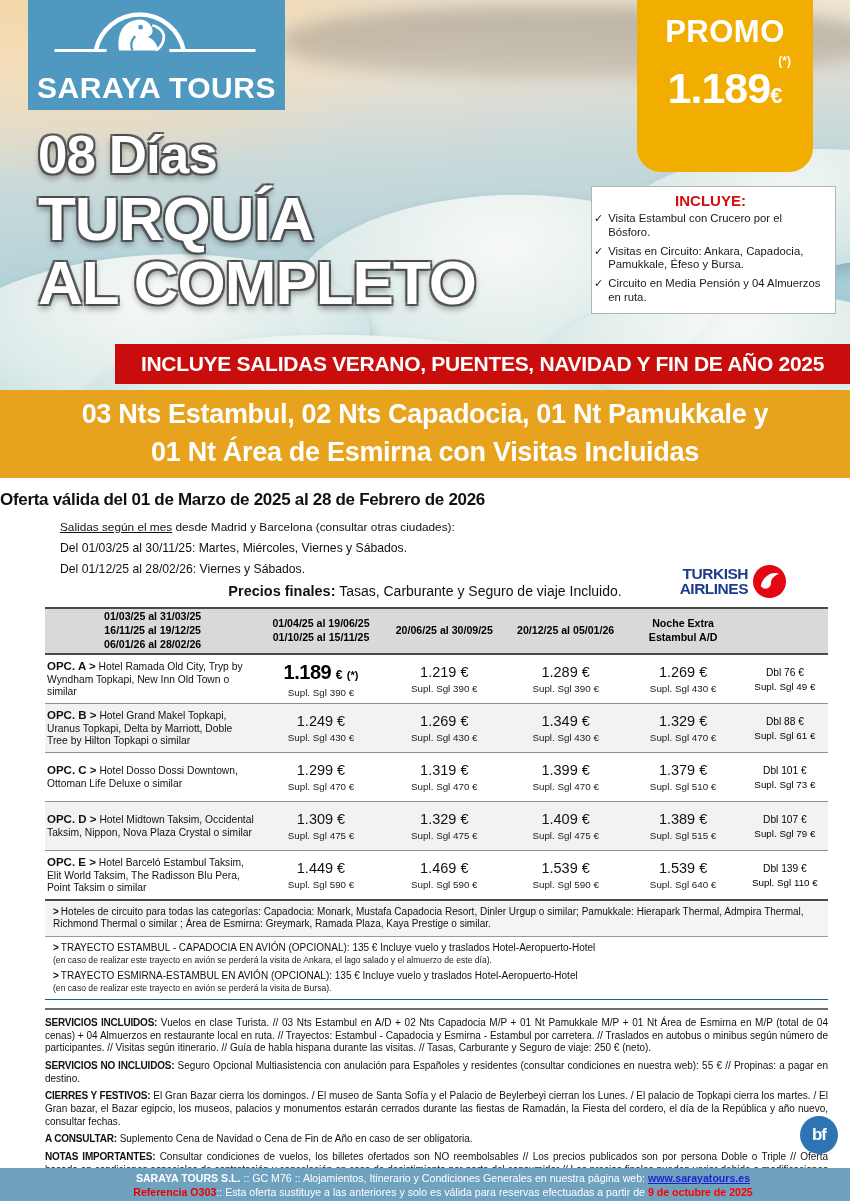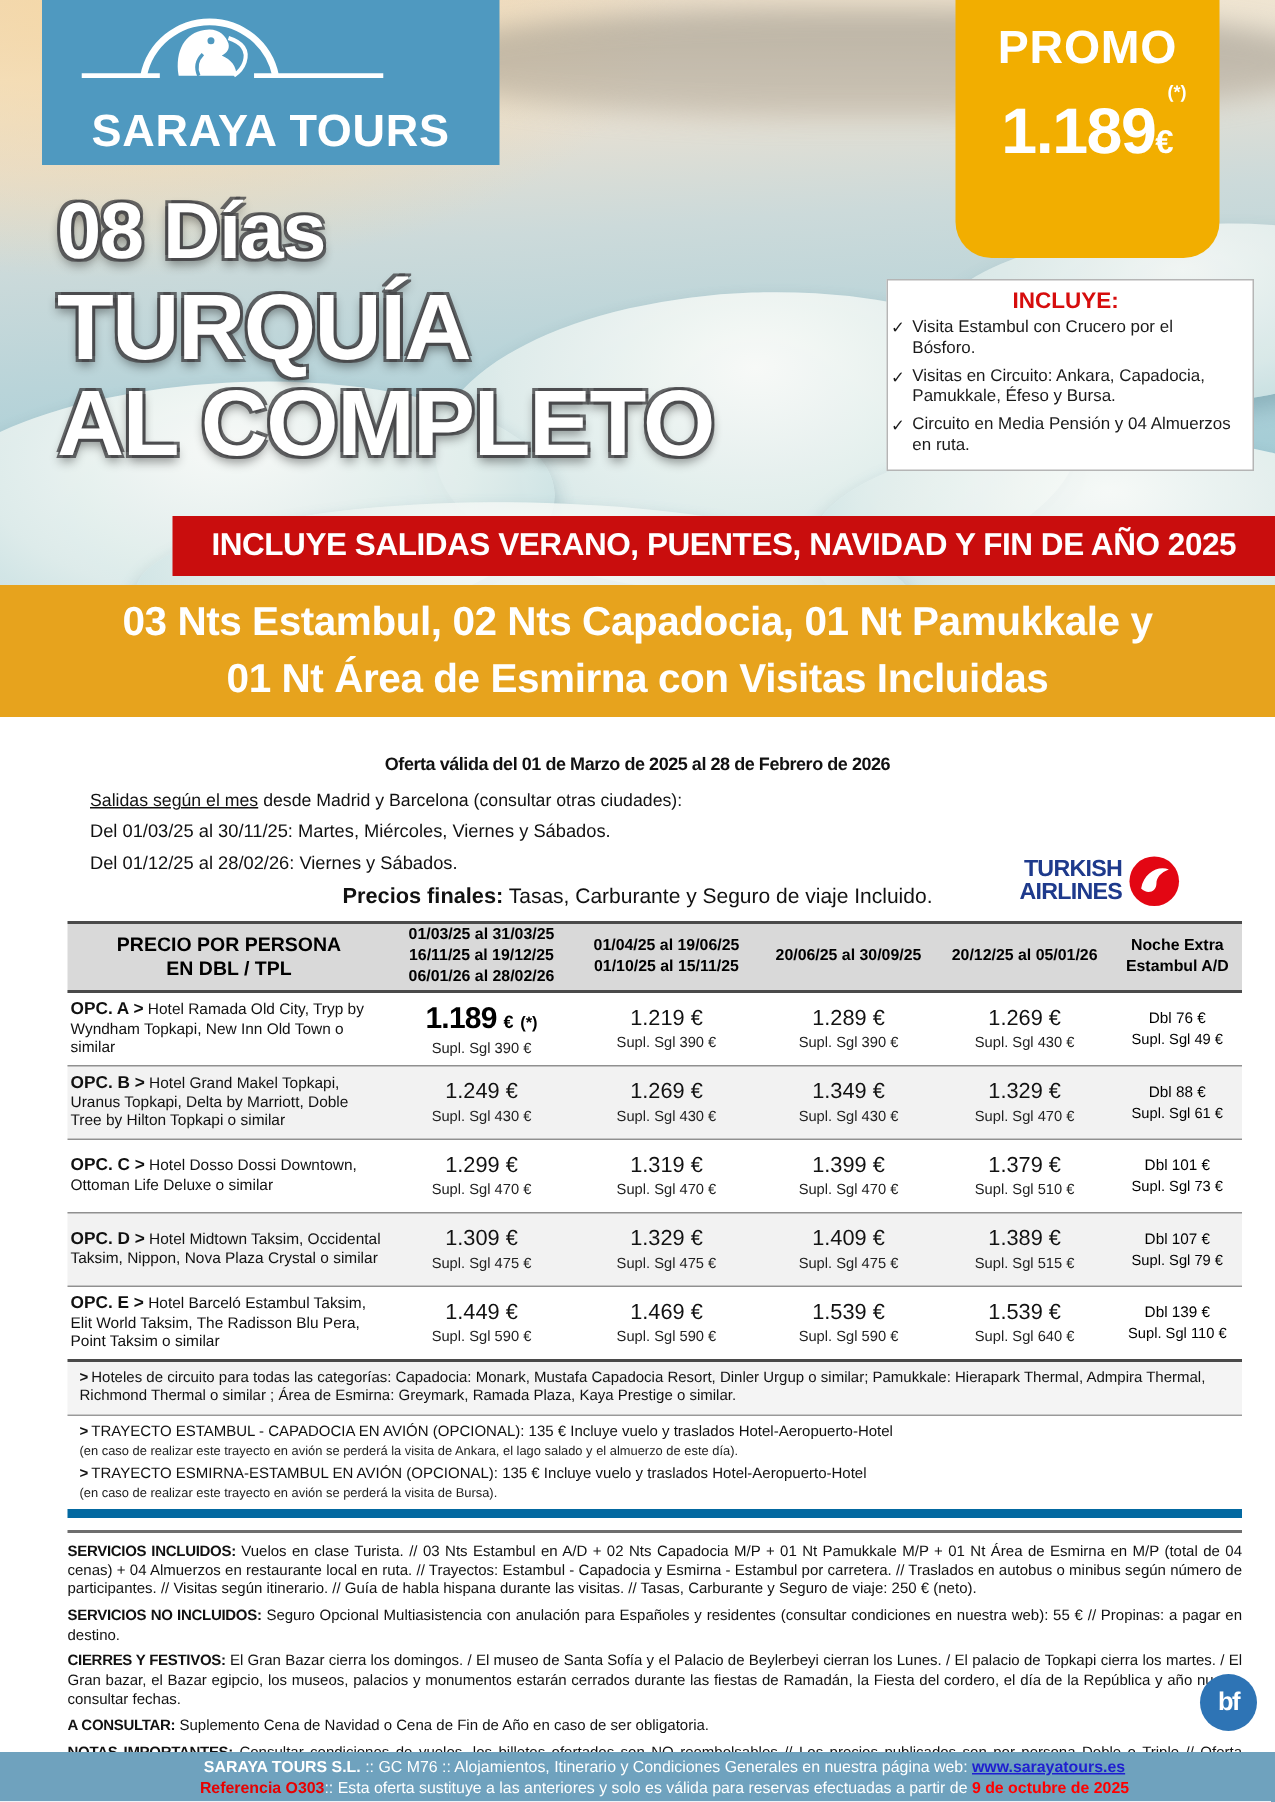--- a/index.html
+++ b/index.html
@@ -17,21 +17,21 @@
   .terrace{position:absolute;border-radius:50%;
       background:radial-gradient(ellipse at 50% 25%,#fdfdfa,#e2eeec 55%,#bcdade 95%);
       box-shadow:0 8px 14px rgba(80,125,140,.45);opacity:.92;}
   .t1{left:-60px;top:255px;width:430px;height:170px;transform:rotate(-3deg);}
   .t2{left:290px;top:195px;width:430px;height:200px;transform:rotate(-2deg);}
   .t3{left:540px;top:290px;width:400px;height:150px;}
   .t4{left:90px;top:335px;width:520px;height:130px;transform:rotate(1deg);}
   .t5{left:620px;top:150px;width:340px;height:120px;transform:rotate(-4deg);opacity:.8;}
 
   
-  .logo-box{position:absolute;left:28px;top:0;width:305px;height:110px;
+  .logo-box{position:absolute;left:28px;top:0;width:257px;height:110px;
       background:#4f99c0;z-index:5;display:flex;flex-direction:column;
       align-items:center;justify-content:flex-end;padding-bottom:7px;box-sizing:border-box;}
   .logo-art{position:absolute;top:2px;left:8px;}
   .logo-text{color:#fff;font-weight:bold;font-size:30px;letter-spacing:.5px;line-height:1;}
 
   
   .hero-days,.hero-t1,.hero-t2{position:absolute;left:38px;color:#fff;font-weight:bold;
       letter-spacing:-1px;z-index:4;line-height:1;
       text-shadow:-2px -2px 0 rgba(70,70,72,.8),2px -2px 0 rgba(70,70,72,.8),
                   -2px 2px 0 rgba(70,70,72,.8),2px 2px 0 rgba(70,70,72,.8),
@@ -61,22 +61,22 @@
   
   .red-banner{position:absolute;left:115px;right:0;bottom:6px;height:40px;z-index:5;
       background:#c90d0d;color:#fff;font-weight:bold;font-size:21px;letter-spacing:-.3px;
       display:flex;align-items:center;justify-content:center;}
 
   
   .orange-banner{width:850px;height:88px;background:#e7a31d;color:#fff;
       display:flex;flex-direction:column;align-items:center;justify-content:center;
       font-weight:bold;font-size:27px;letter-spacing:-.3px;line-height:1.4;}
 
-  .validity{text-align:center;font-weight:bold;font-size:12px;color:#111;
-      letter-spacing:-.3px;margin-top:24px;}
+  .validity{text-align:left;font-weight:bold;font-size:17px;color:#111;
+      letter-spacing:-.3px;margin-top:12px;}
 
   
   .mid{position:relative;margin:10px 45px 0 45px;}
   .dep{padding-left:15px;font-size:11.8px;color:#111;}
   .dep-intro{margin-bottom:7px;}
   .dep-underline{text-decoration:underline;}
   .dep-line{margin-bottom:7px;font-size:12.2px;}
   .final-prices{text-align:center;font-size:14px;margin-top:4px;color:#111;}
   .final-prices b{font-size:14.5px;}
   .tk-logo{position:absolute;right:18px;top:44px;display:flex;align-items:center;}
@@ -99,21 +99,21 @@
   .cell-hotel b{font-size:11.5px;}
   .price{font-size:14.5px;color:#111;}
   .supl{font-size:9.8px;color:#222;margin-top:3px;}
   .price-big{font-size:20px;font-weight:bold;letter-spacing:-.5px;}
   .price-big-cur{font-size:12px;font-weight:bold;}
   .price-big-star{font-size:11px;font-weight:bold;}
   .extra1{font-size:10.2px;}
   .extra2{font-size:9.8px;margin-top:3px;}
 
   
-  .notes{border-bottom:6px solid #0369a1;}
+  .notes{border-bottom:1px solid #0369a1;}
   .note{border-top:1px solid #999;padding:5px 8px;font-size:10px;line-height:1.24;color:#111;}
   .note:first-child{border-top:none;}
   .note.alt{background:#f4f4f4;}
   .note-small{font-size:8.6px;color:#222;margin-top:1px;}
   .note b{margin-right:2px;}
   .heavy-rule{border:none;border-top:2px solid #6e6e6e;margin:8px 0 7px 0;}
 
   
   .fine p{margin:0 0 5px 0;font-size:10px;line-height:1.27;text-align:justify;color:#111;}
   .fine b{letter-spacing:-.2px;}
@@ -216,24 +216,20 @@
         <circle cx="18" cy="18" r="17" fill="#e30613"></circle>
         <path d="M9 23 C 11 12 21 7 28 10 C 22.5 12 19.5 15.5 19.5 19.5 C 19.5 25 13.5 27.5 9 23 Z" fill="#fff"></path>
       </svg>
     </div>
   </div>
 
   <div class="content">
 
     <div class="ptable">
       <div class="t-head">
-        <div class="h-c0">
-          <div>PRECIO POR PERSONA</div>
-          <div>EN DBL / TPL</div>
-        </div>
         <div class="h-dates">
           <div>01/03/25 al 31/03/25</div>
           <div>16/11/25 al 19/12/25</div>
           <div>06/01/26 al 28/02/26</div>
         </div>
         <div class="h-dates">
           <div>01/04/25 al 19/06/25</div>
           <div>01/10/25 al 15/11/25</div>
         </div>
         <div class="h-dates">20/06/25 al 30/09/25</div>

